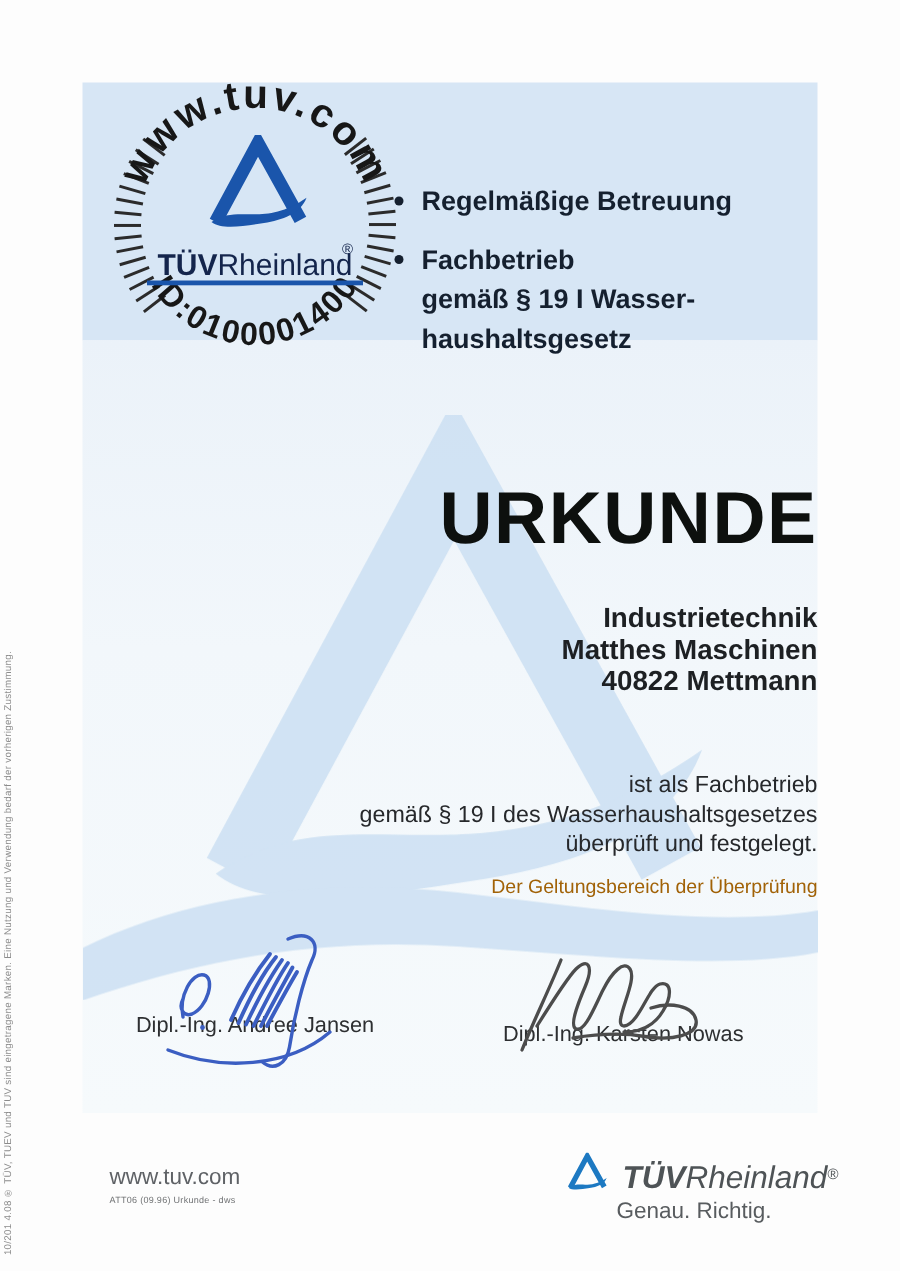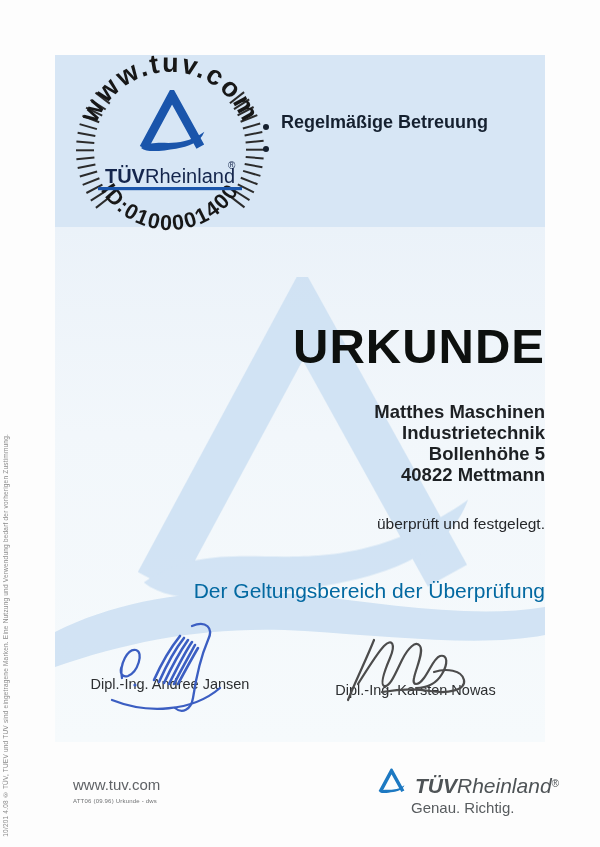--- a/index.html
+++ b/index.html
@@ -19,29 +19,29 @@
   #badge-svg{left:70px;top:50px;width:200px;height:200px;}
   .badge-arc-top{font-size:27px;font-weight:bold;letter-spacing:2px;fill:#171717;}
   .badge-arc-bottom{font-size:21.5px;font-weight:bold;letter-spacing:1.5px;fill:#171717;}
   .badge-brand{font-size:20px;fill:#14254c;}
   .badge-brand .b{font-weight:bold;}
   .badge-reg{font-size:10px;fill:#14254c;}
   #badge-ticks line{stroke:#2b2b2b;stroke-width:2px;}
   
   #bullets{left:263px;top:109px;width:270px;color:#15202f;font-weight:bold;
     font-size:18px;line-height:26.5px;}
-  .bullet-row{display:flex;align-items:center;}
+  .bullet-row{display:flex;align-items:flex-start;margin-top:12px;}
   .dot{width:6px;height:6px;border-radius:50%;background:#15202f;flex:0 0 6px;
     margin:10px 12px 0 0;}
   
   .centered{left:55px;width:490px;text-align:right;}
   #title{top:322px;font-size:49px;font-weight:bold;letter-spacing:1px;color:#0d100e;line-height:1;}
   #recipient{top:401px;font-size:18.5px;font-weight:bold;line-height:21px;color:#1d2023;}
   #statement{top:514px;font-size:15.5px;line-height:19.5px;color:#26282b;}
-  #scope{top:581px;font-size:21px;line-height:19.5px;color:#0369a1;}
+  #scope{top:581px;font-size:13px;line-height:19.5px;color:#a16207;}
   
   .sig-label{font-size:14.5px;color:#2d2f31;text-align:center;}
   #sig-left-label{left:85px;top:676px;width:170px;}
   #sig-right-label{left:328px;top:682px;width:175px;}
   #sig-left-svg{left:92px;top:620px;width:162px;height:96px;pointer-events:none;}
   #sig-right-svg{left:338px;top:628px;width:148px;height:76px;pointer-events:none;}
   
   #footer-website{left:73px;top:776px;font-size:15px;color:#5f6266;}
   #footer-code{left:73px;top:798px;font-size:6px;color:#707274;letter-spacing:0.2px;}
   #footer-tri{left:378px;top:767px;width:27px;height:28px;}
@@ -125,33 +125,39 @@
   <rect x="28" y="137" width="144" height="3.2" fill="#1a55ab"></rect>
 </svg>
 
 <div class="abs" id="bullets">
   <div class="bullet-row">
     <span class="dot"></span>
     <div>Regelmäßige Betreuung</div>
   </div>
   <div class="bullet-row">
     <span class="dot"></span>
+    <div>
+      <div>Fachbetrieb</div>
+      <div>gemäß § 19 I Wasser-</div>
+      <div>haushaltsgesetz</div>
+    </div>
   </div>
 </div>
 
 <div class="abs centered" id="title">URKUNDE</div>
 
 <div class="abs centered" id="recipient">
+  <div>Industrietechnik</div>
   <div>Matthes Maschinen</div>
-  <div>Industrietechnik</div>
-  <div>Bollenhöhe 5</div>
   <div>40822 Mettmann</div>
 </div>
 
 <div class="abs centered" id="statement">
+  <div>ist als Fachbetrieb</div>
+  <div>gemäß § 19 I des Wasserhaushaltsgesetzes</div>
   <div>überprüft und festgelegt.</div>
 </div>
 
 <div class="abs centered" id="scope">
   <div>Der Geltungsbereich der Überprüfung</div>
 </div>
 
 <div class="abs sig-label" id="sig-left-label">Dipl.-Ing. Andree Jansen</div>
 <div class="abs sig-label" id="sig-right-label">Dipl.-Ing. Karsten Nowas</div>
 

